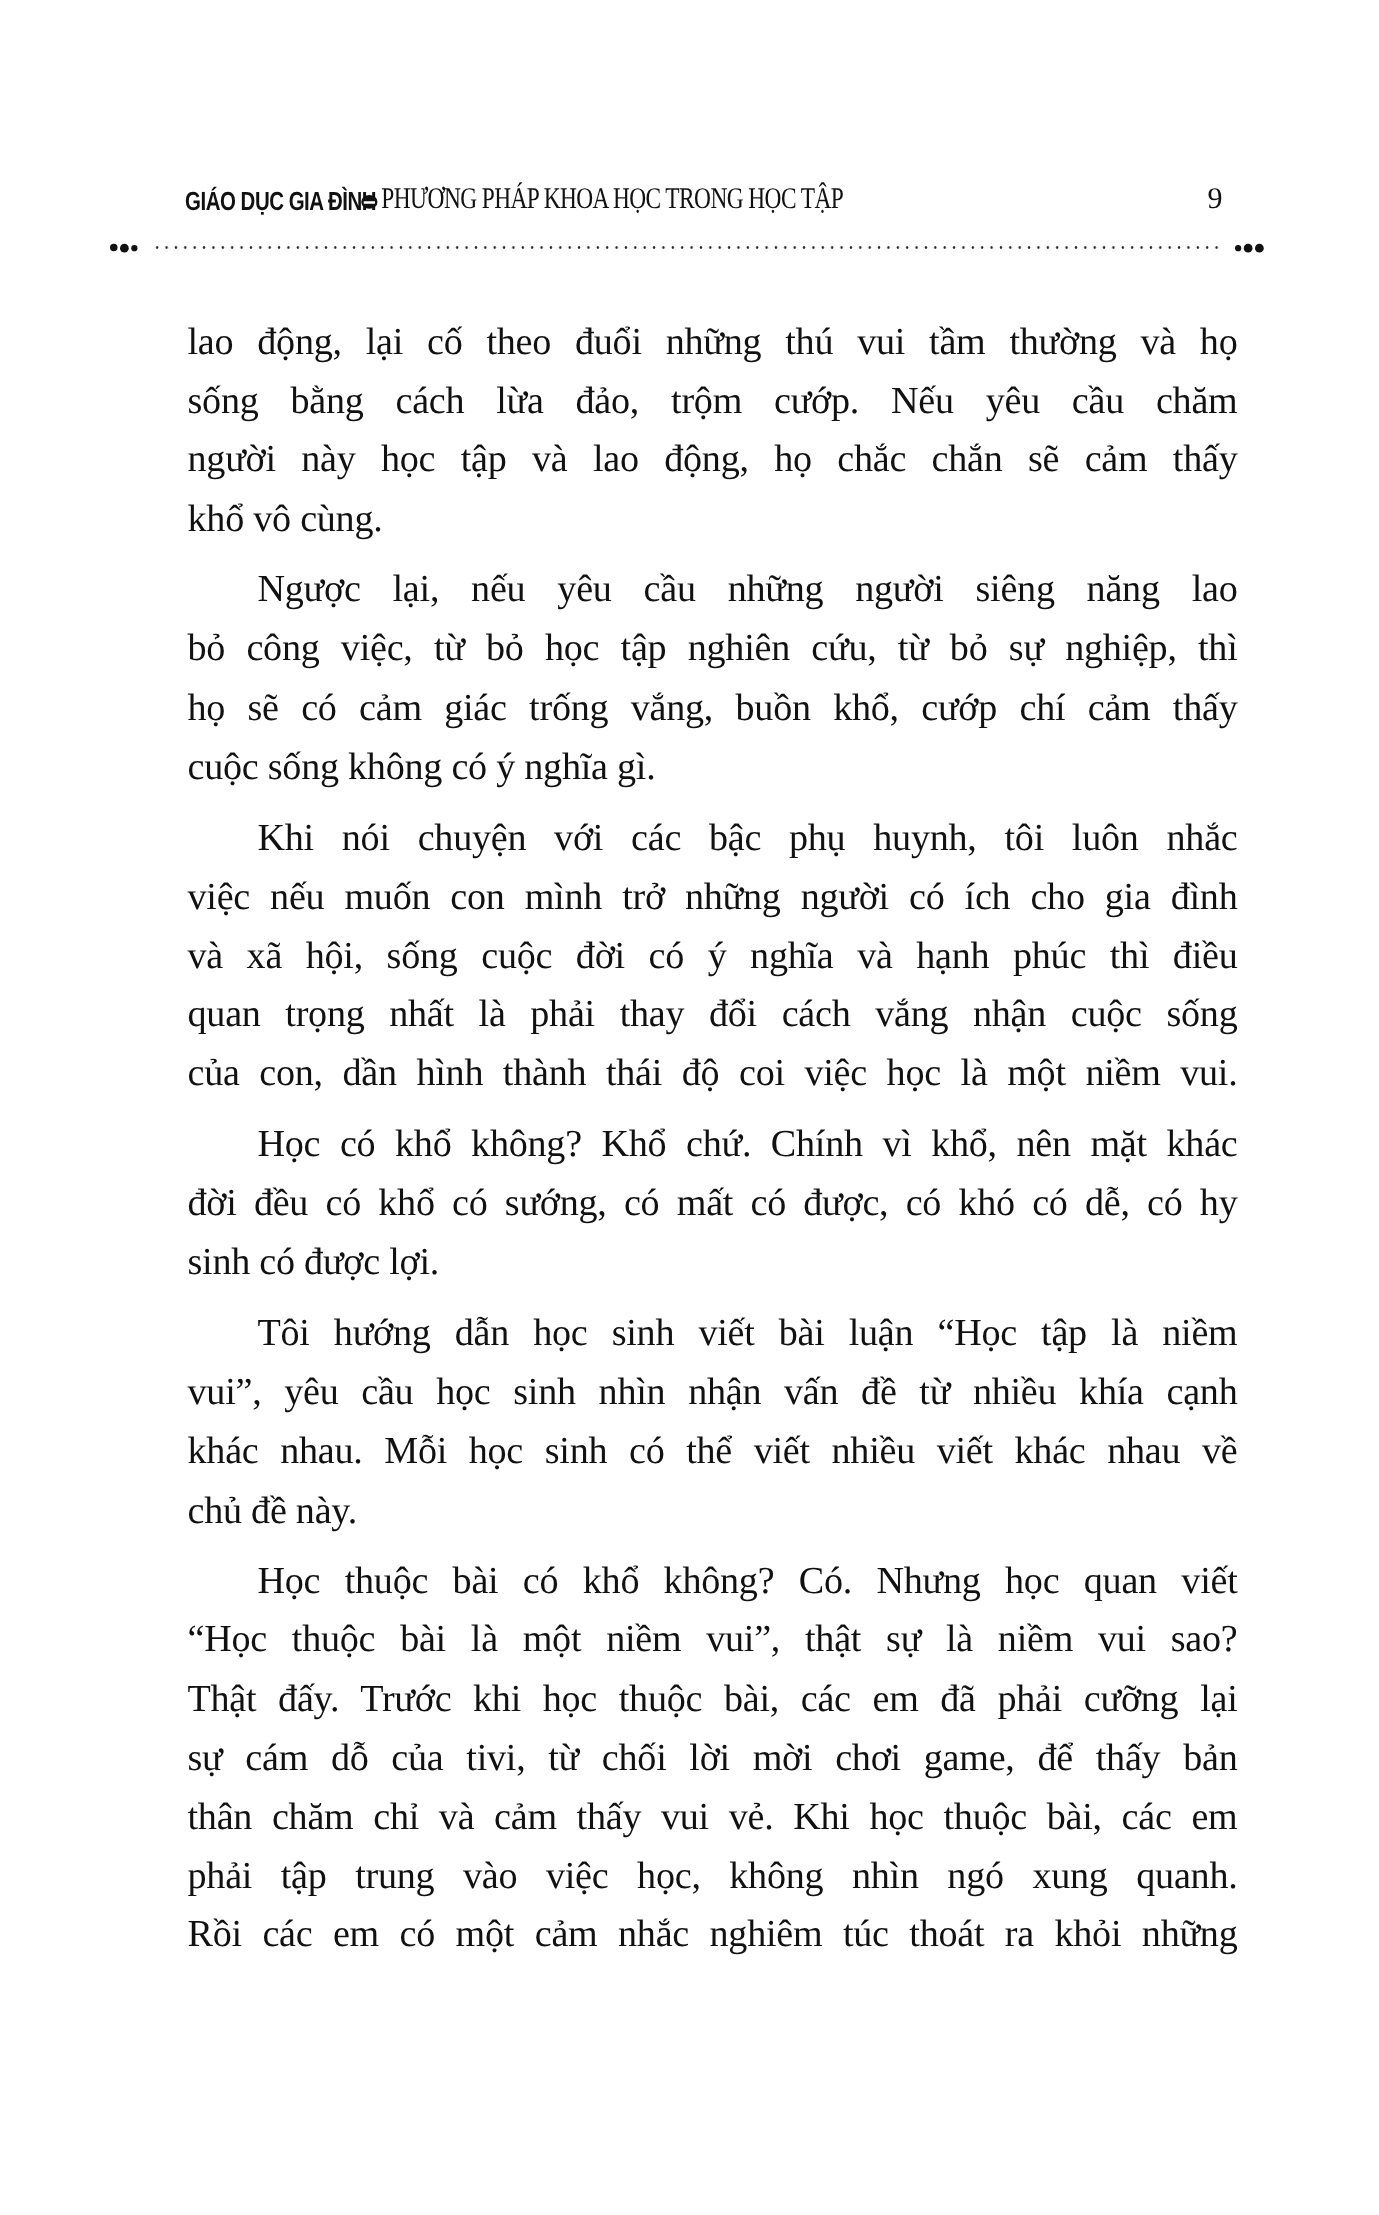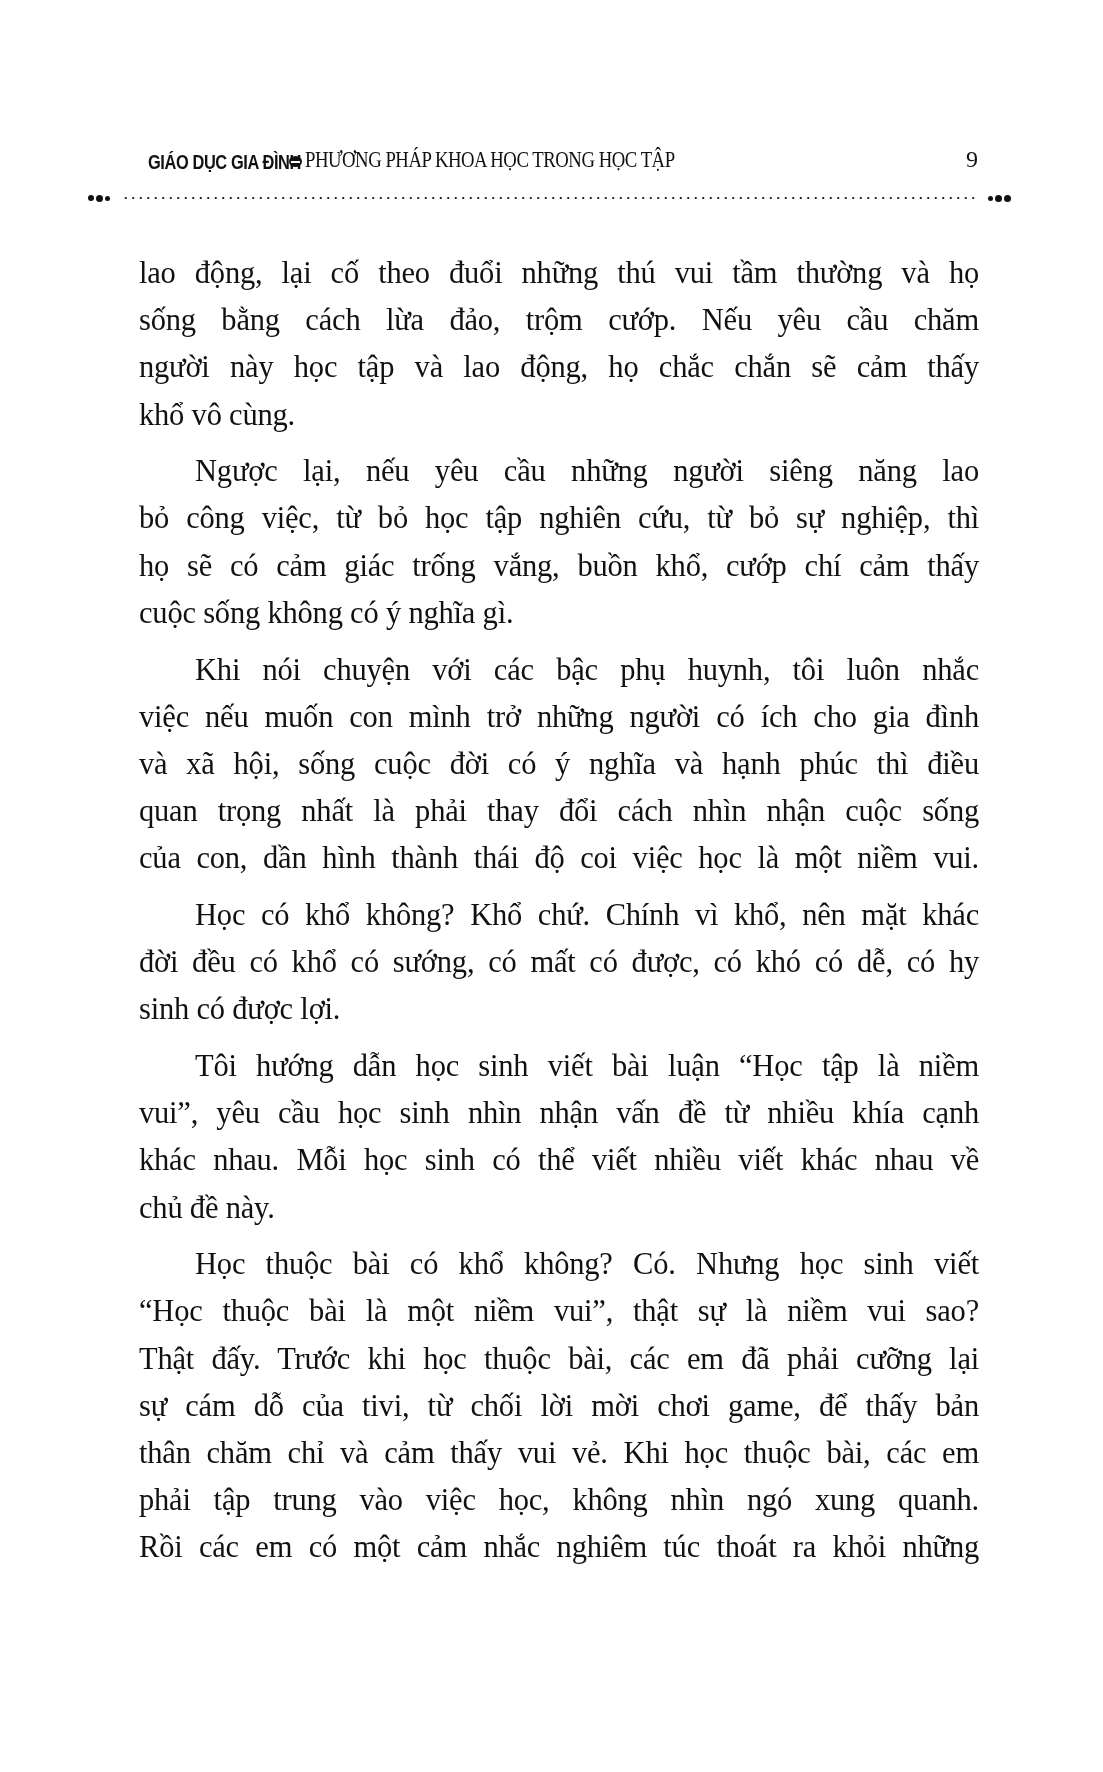--- a/index.html
+++ b/index.html
@@ -39,21 +39,21 @@
     .rule-dots-right { right: 0; width: 28px; }
     .dot { position: absolute; top: 0; border-radius: 50%; background: #111; }
     .rule-line {
       position: absolute; left: 34px; right: 38px; top: 4px; height: 2px;
       background-image: radial-gradient(circle, #222 0.9px, transparent 1.2px);
       background-size: 7.5px 2px; background-repeat: repeat-x;
     }
 
     
     .body-text {
-      position: absolute; left: 139px; top: 250px; width: 840px;
+      position: absolute; left: 150px; top: 250px; width: 840px;
       font-family: "Liberation Serif", serif; font-size: 30.5px; color: #111;
     }
     .paragraph { margin: 0 0 9.5px 0; }
     .line {
       display: block; height: 47.2px; line-height: 47.2px;
       text-align: justify; text-align-last: justify; white-space: nowrap;
       letter-spacing: -0.2px;
     }
     .line.last { text-align-last: left; }
     .line.indent { padding-left: 56px; }
@@ -97,39 +97,39 @@
       <span class="line indent">Ngược lại, nếu yêu cầu những người siêng năng lao</span>
       <span class="line">bỏ công việc, từ bỏ học tập nghiên cứu, từ bỏ sự nghiệp, thì</span>
       <span class="line">họ sẽ có cảm giác trống vắng, buồn khổ, cướp chí cảm thấy</span>
       <span class="line last">cuộc sống không có ý nghĩa gì.</span>
     </p>
 
     <p class="paragraph">
       <span class="line indent">Khi nói chuyện với các bậc phụ huynh, tôi luôn nhắc</span>
       <span class="line">việc nếu muốn con mình trở những người có ích cho gia đình</span>
       <span class="line">và xã hội, sống cuộc đời có ý nghĩa và hạnh phúc thì điều</span>
-      <span class="line">quan trọng nhất là phải thay đổi cách nhìn nhận cuộc sống</span>
+      <span class="line">quan trọng nhất là phải thay đổi cách vắng nhận cuộc sống</span>
       <span class="line">của con, dần hình thành thái độ coi việc học là một niềm vui.</span>
     </p>
 
     <p class="paragraph">
       <span class="line indent">Học có khổ không? Khổ chứ. Chính vì khổ, nên mặt khác</span>
       <span class="line">đời đều có khổ có sướng, có mất có được, có khó có dễ, có hy</span>
       <span class="line last">sinh có được lợi.</span>
     </p>
 
     <p class="paragraph">
       <span class="line indent">Tôi hướng dẫn học sinh viết bài luận “Học tập là niềm</span>
       <span class="line">vui”, yêu cầu học sinh nhìn nhận vấn đề từ nhiều khía cạnh</span>
       <span class="line">khác nhau. Mỗi học sinh có thể viết nhiều viết khác nhau về</span>
       <span class="line last">chủ đề này.</span>
     </p>
 
     <p class="paragraph">
-      <span class="line indent">Học thuộc bài có khổ không? Có. Nhưng học sinh viết</span>
+      <span class="line indent">Học thuộc bài có khổ không? Có. Nhưng học quan viết</span>
       <span class="line">“Học thuộc bài là một niềm vui”, thật sự là niềm vui sao?</span>
       <span class="line">Thật đấy. Trước khi học thuộc bài, các em đã phải cưỡng lại</span>
       <span class="line">sự cám dỗ của tivi, từ chối lời mời chơi game, để thấy bản</span>
       <span class="line">thân chăm chỉ và cảm thấy vui vẻ. Khi học thuộc bài, các em</span>
       <span class="line">phải tập trung vào việc học, không nhìn ngó xung quanh.</span>
       <span class="line">Rồi các em có một cảm nhắc nghiêm túc thoát ra khỏi những</span>
     </p>
 
   </div>
 </div>

